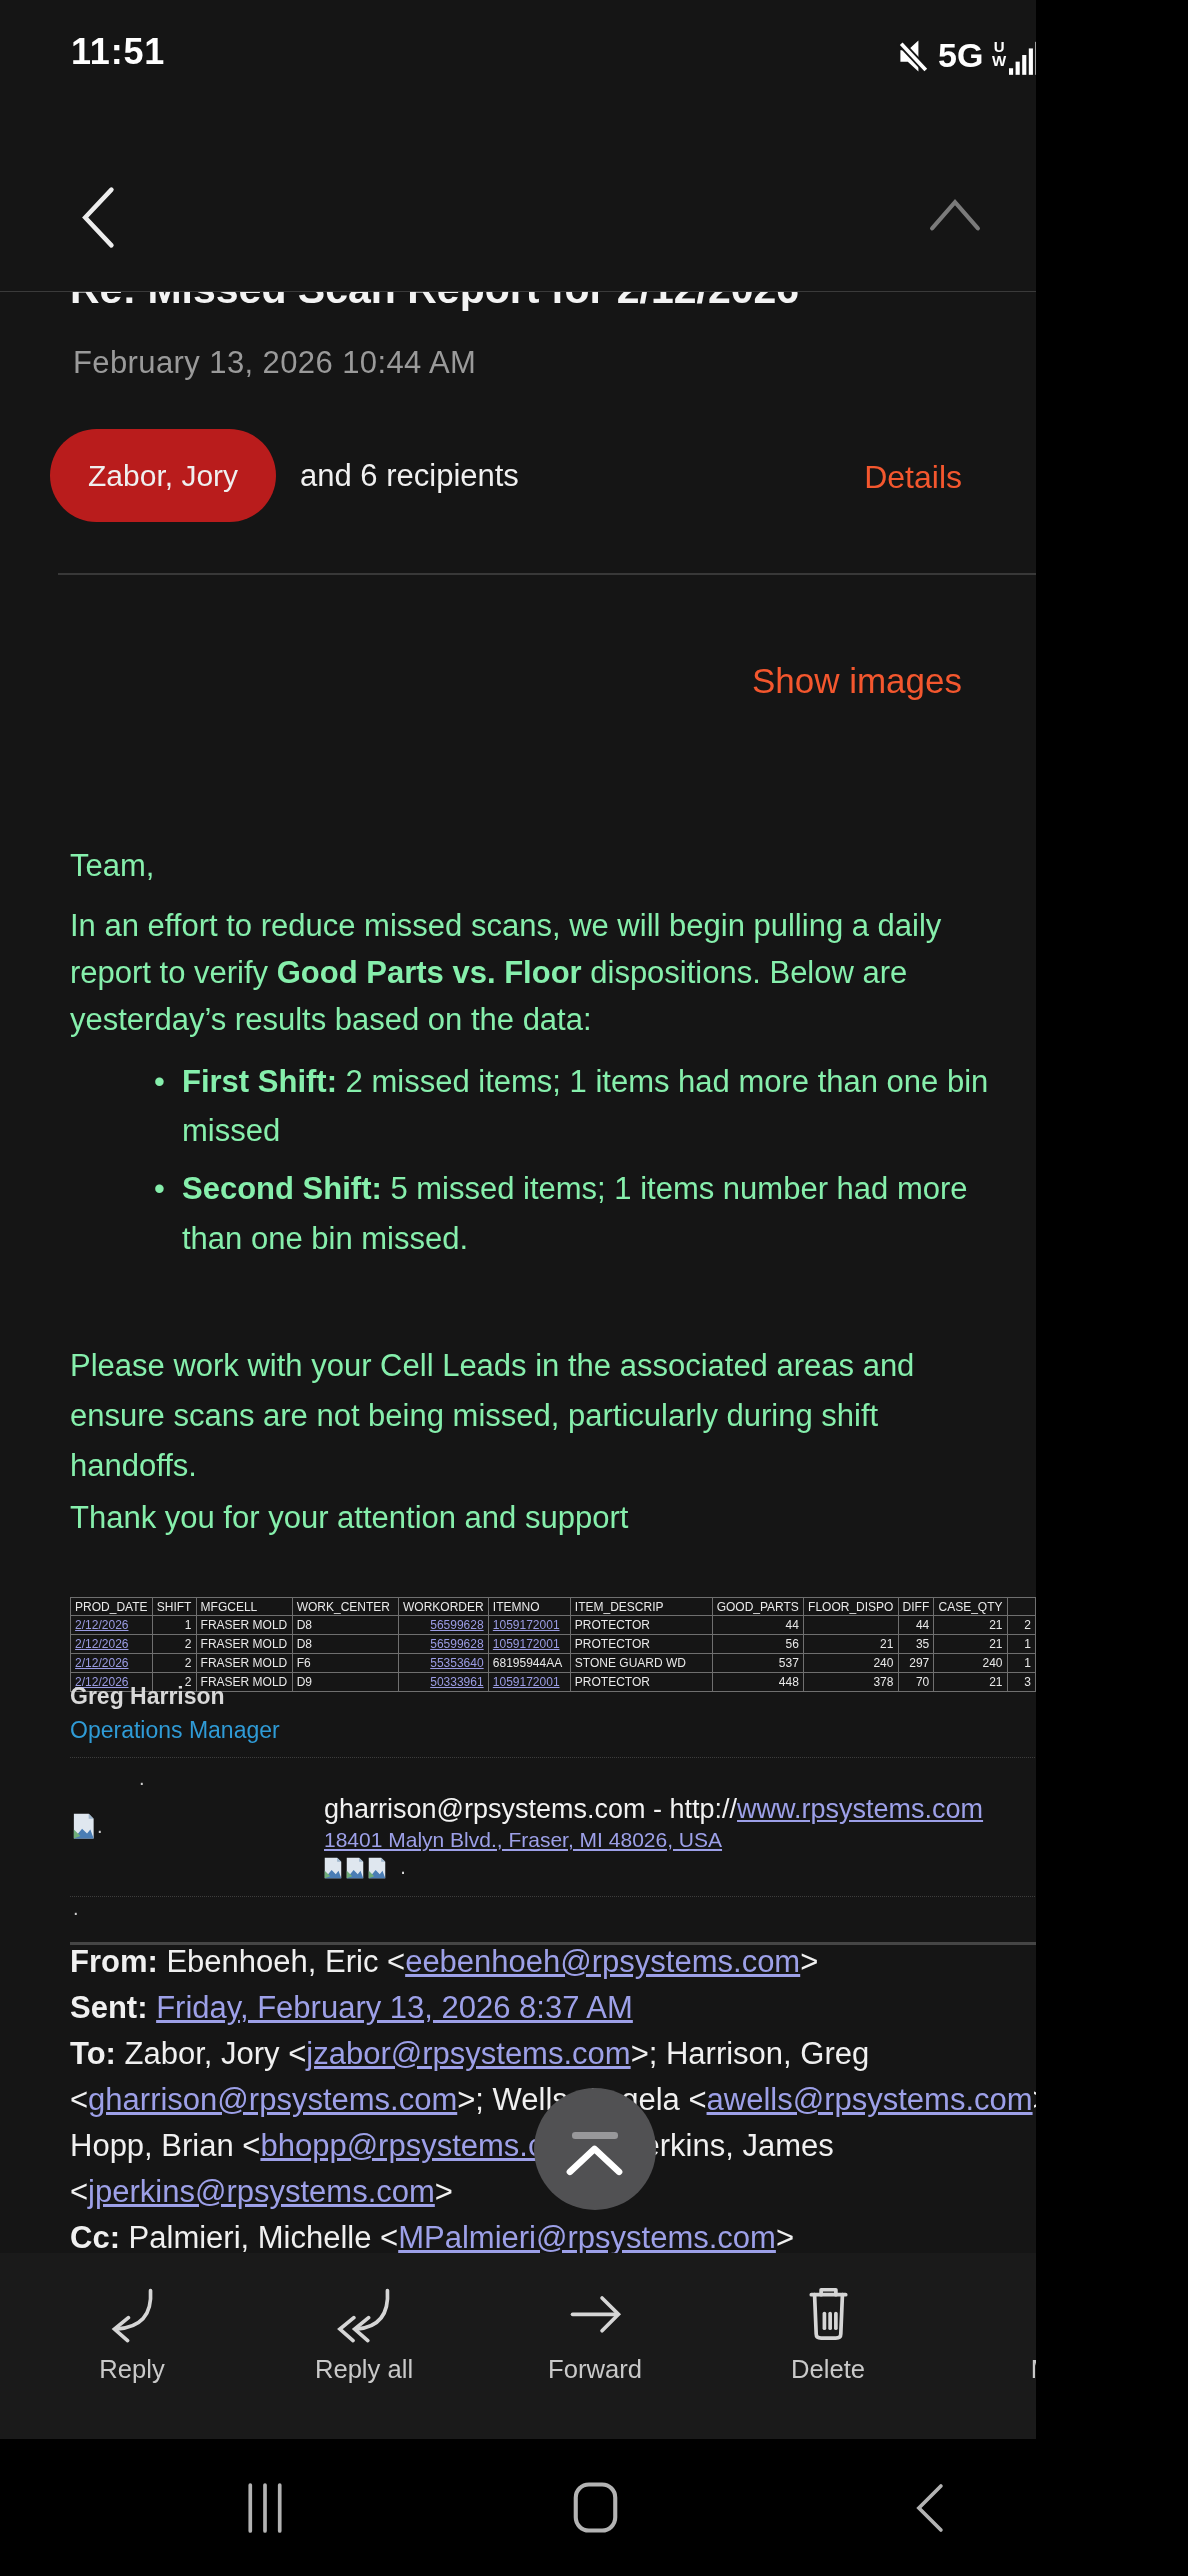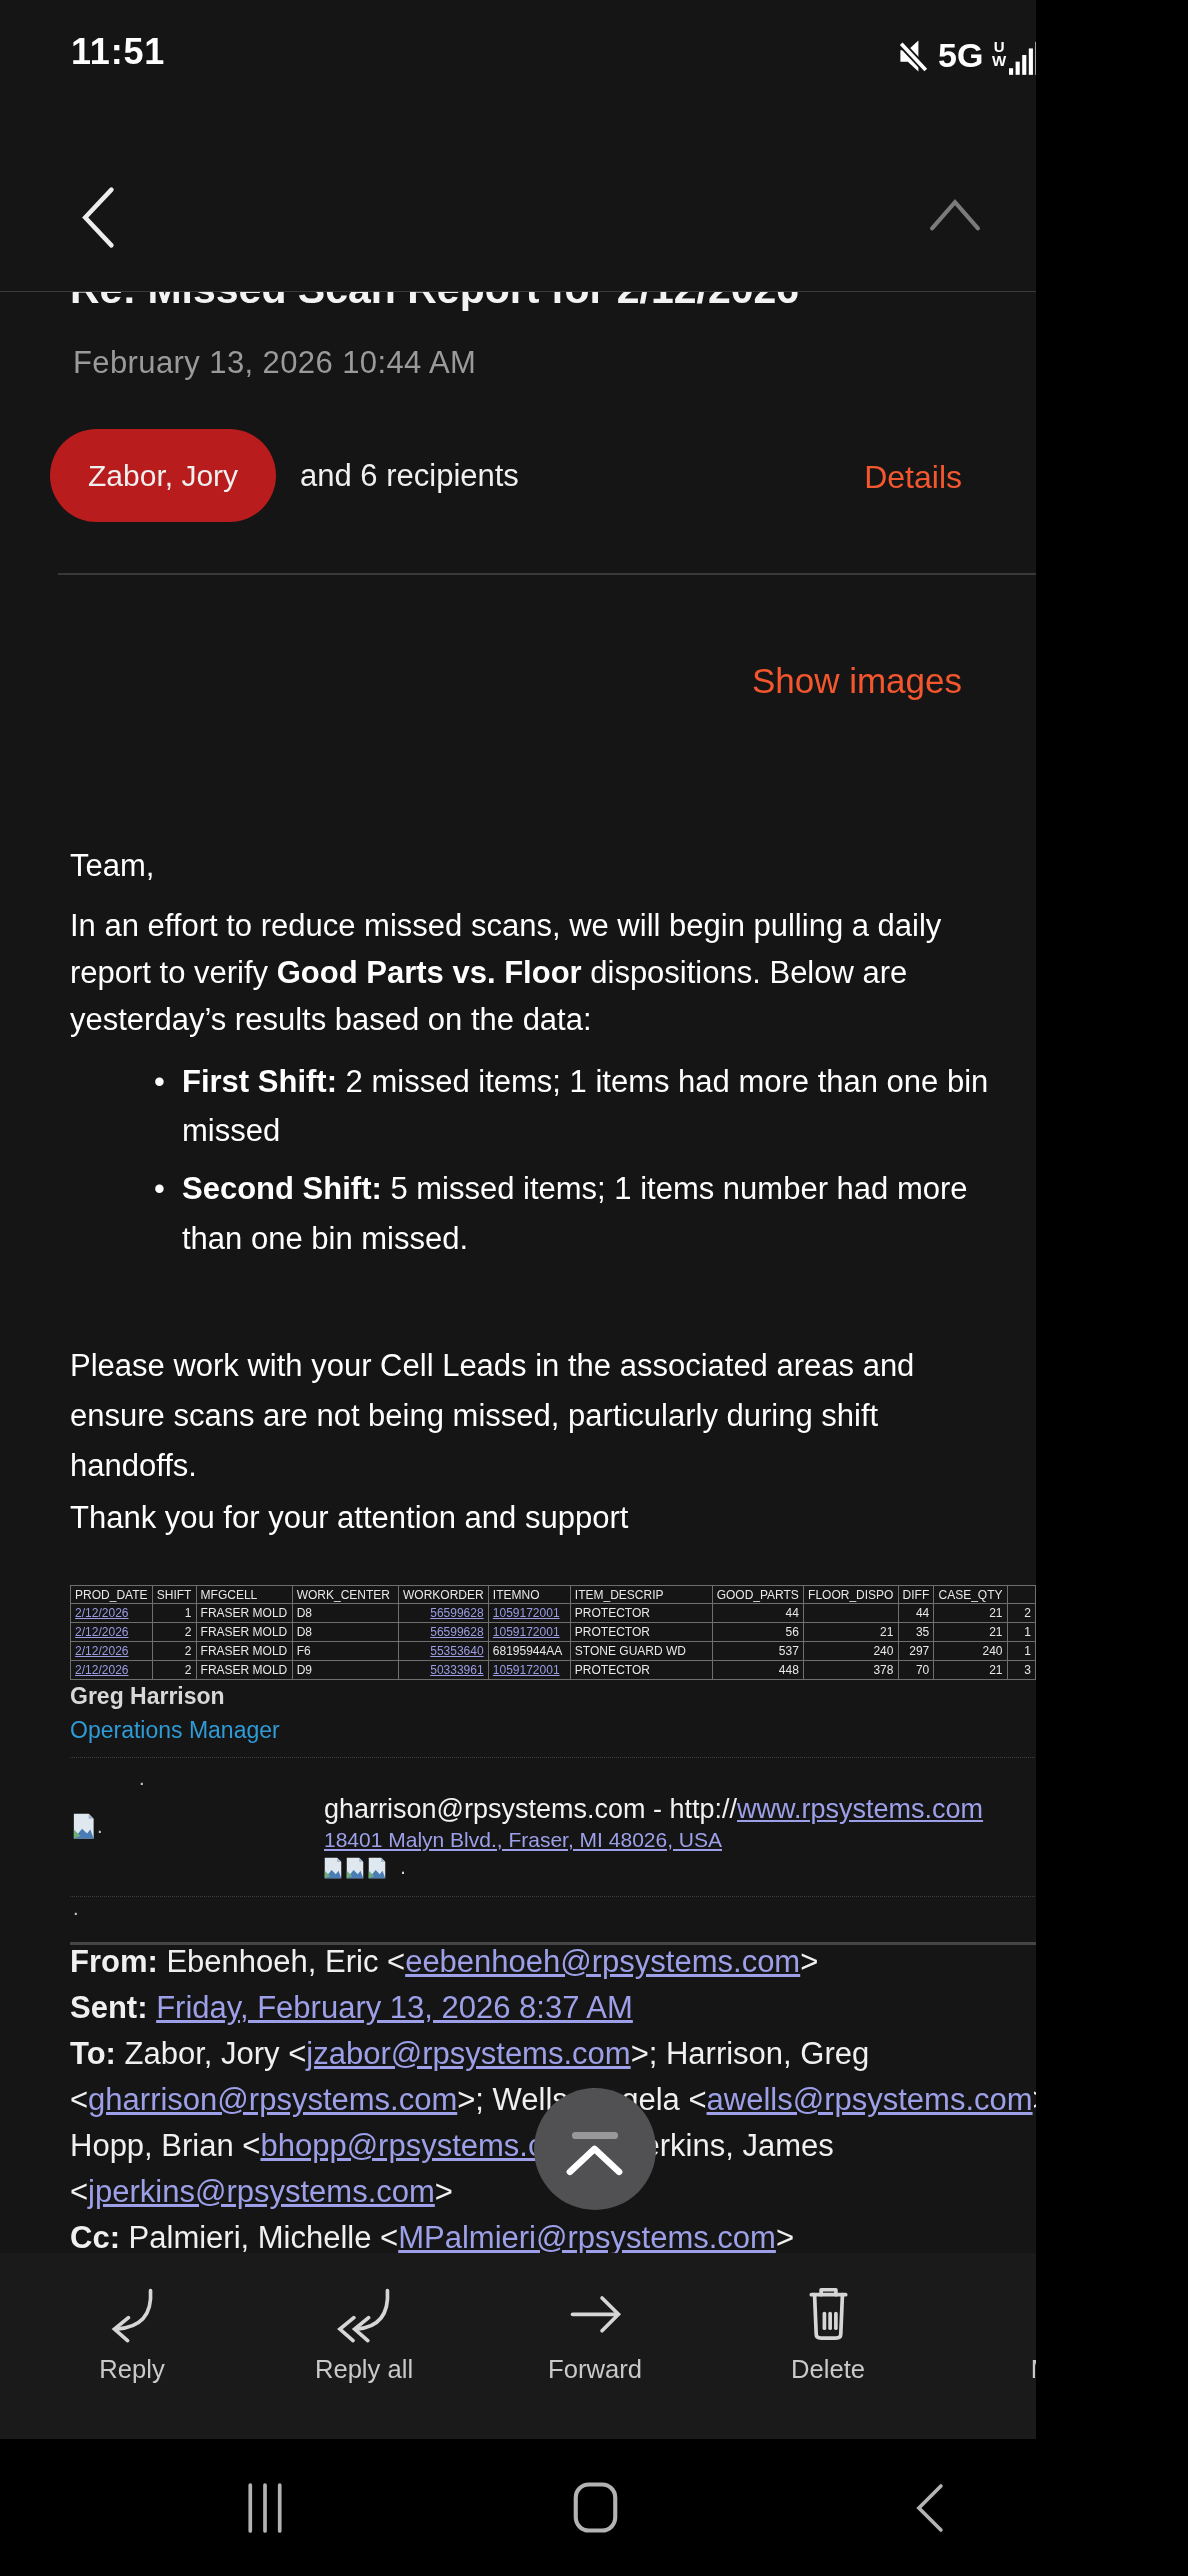--- a/index.html
+++ b/index.html
@@ -17,36 +17,36 @@
   #subject-text{position:absolute;left:70px;top:-36px;font-size:41px;font-weight:600;color:#f3f3f3;white-space:nowrap;line-height:66px;}
   #msg-date{left:73px;top:345px;font-size:31px;color:#9a9a9a;letter-spacing:0.4px;}
   #sender-chip{left:50px;top:429px;height:93px;border-radius:47px;background:#b91c1c;display:flex;align-items:center;padding:0 38px;}
   #sender-chip span{font-size:30px;color:#efefef;}
   #recips{left:300px;top:429px;height:93px;display:flex;align-items:center;font-size:31px;color:#f0f0f0;}
   #details-link{top:459px;right:74px;font-size:32px;font-weight:500;color:var(--orange);}
   #hdr-divider{left:58px;top:573px;width:1094px;height:1.7px;background:#383838;}
   #show-images{top:661px;right:74px;font-size:35px;font-weight:500;color:var(--orange);}
   #scrollbar-thumb{left:1162px;top:351px;width:13.2px;height:254px;border-radius:6.6px;background:#3e3e40;}
   
-  .body-block{left:70px;width:1098px;font-size:31px;color:#ffffff;}
+  .body-block{left:70px;width:1098px;font-size:31px;color:#86efac;}
   .rich-line{white-space:nowrap;}
   .seg-b{font-weight:700;}
   .seg-bu{font-weight:700;text-decoration:underline;}
   .seg-l{color:var(--purple);text-decoration:underline;}
   #p-team{top:842px;line-height:48px;}
   #p1{top:902px;line-height:47px;}
   #bullet1{top:1057px;line-height:49px;left:182px;width:991px;}
   #bullet2{top:1164px;line-height:50px;left:182px;width:991px;}
   .bullet-dot{position:absolute;left:-28px;top:0;font-size:31px;}
   #p-expect{top:1277px;line-height:48px;}
   #p2{top:1341px;line-height:50px;}
   #p3{top:1494px;line-height:48px;}
   
   #tbl-wrap{left:70px;top:1585px;}
-  table{border-collapse:collapse;table-layout:fixed;}
+  table{border-collapse:collapse;table-layout:fixed;margin-top:12px;}
   th,td{border:0.8px solid #6f6f6f;font-size:12px;font-weight:400;color:#e9e9e9;
         padding:0 4.1px;height:18px;overflow:hidden;white-space:nowrap;}
   th{height:17.3px;text-align:left;}
   td.al-r{text-align:right;}
   .tl{color:#9b9ce4;text-decoration:underline;}
   
   #sig-name{left:70px;top:1683px;font-size:23px;font-weight:700;color:#d8d8d8;}
   #sig-title{left:70px;top:1717px;font-size:23px;color:#2f9bd6;}
   .dotted-div{left:70px;width:1049px;height:0;border-top:1.7px dotted #3d3d3d;}
   #dot-a{left:139px;top:1767px;font-size:20px;color:#cfcfcf;}

